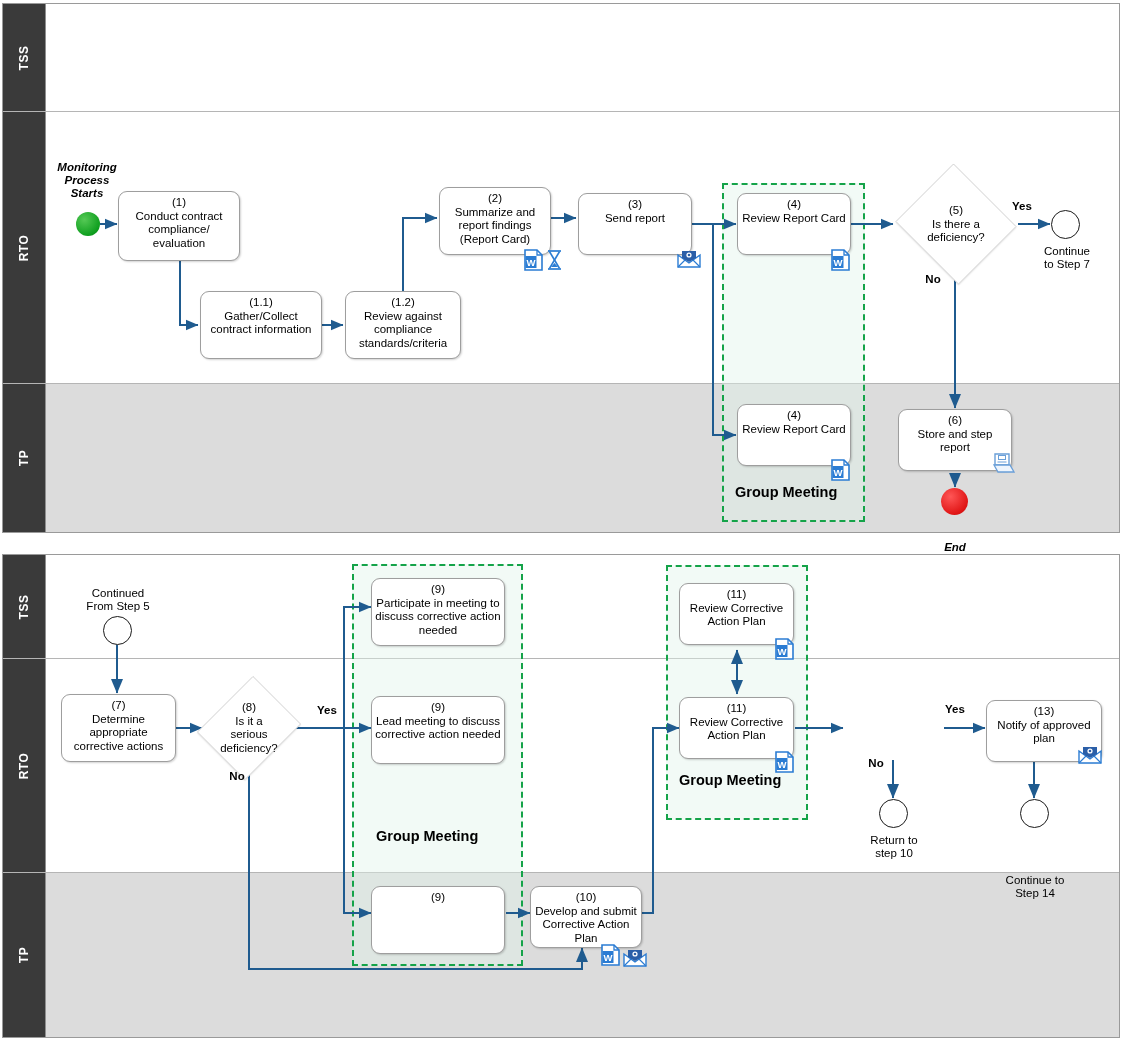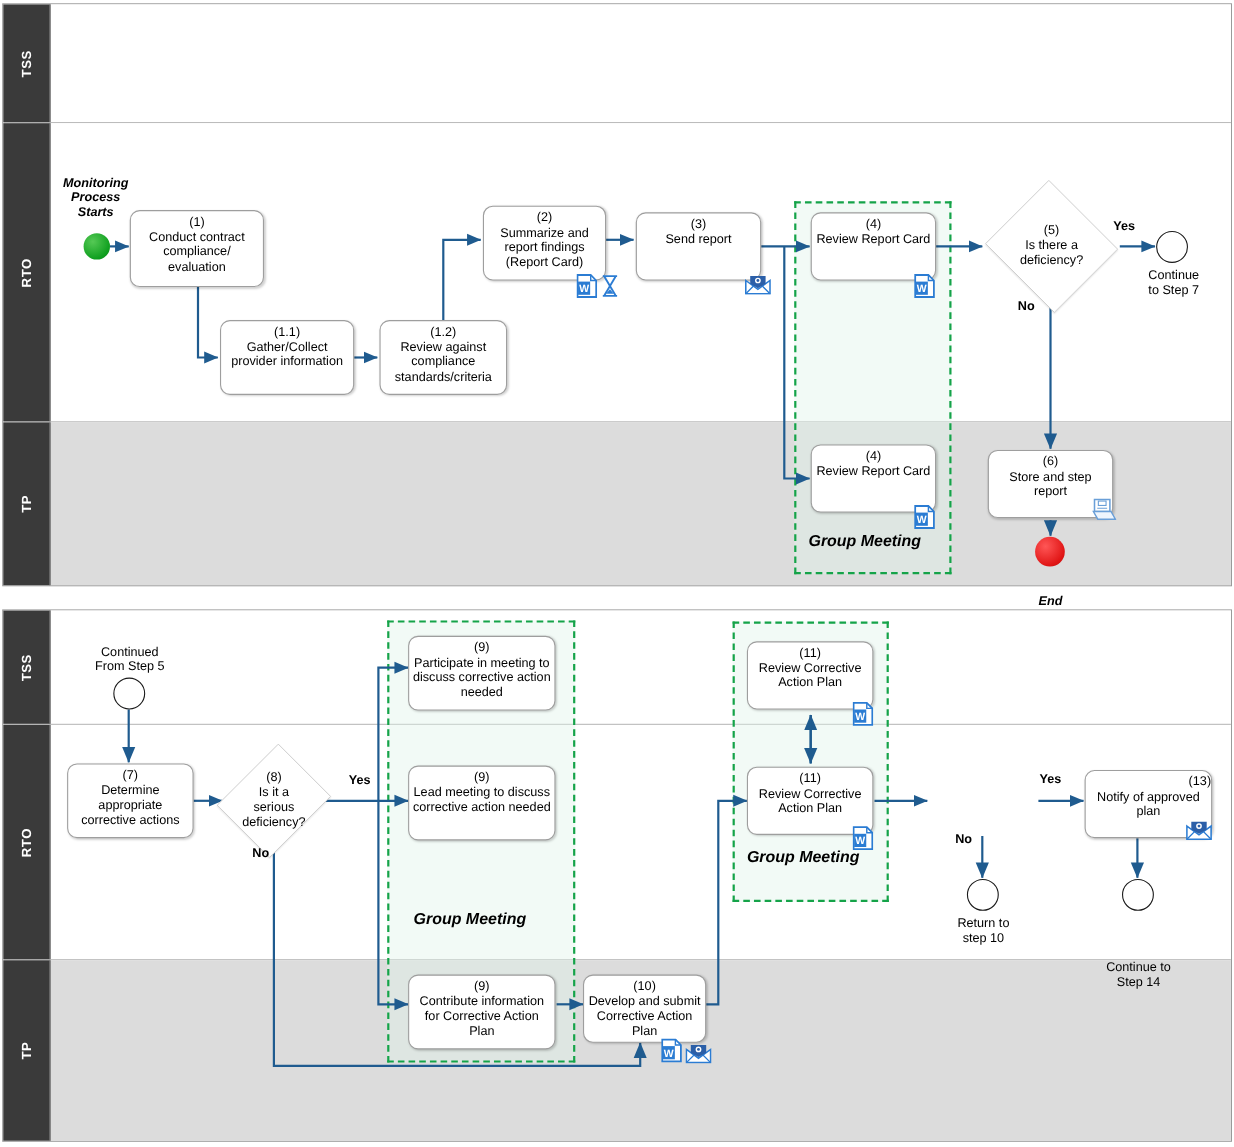--- a/index.html
+++ b/index.html
@@ -120,21 +120,20 @@
   
   .grp {
     position: absolute;
     border: 2px dashed #15a349;
     background: rgba(225,244,233,.42);
   }
   .grp-label {
     position: absolute;
     font-size: 14.5px;
     font-weight: bold;
-    font-style: italic;
     color: #000;
     white-space: nowrap;
   }
 
   
   svg.flow {
     position: absolute;
     left: 0; top: 0;
     width: 1122px; height: 1043px;
     pointer-events: none;
@@ -276,21 +275,21 @@
   <div class="task" style="left:118px; top:191px; width:122px; height:70px;">
     <span class="num">(1)</span>
     <span class="txt">Conduct contract
 compliance/
 evaluation</span>
   </div>
 
   <div class="task" style="left:200px; top:291px; width:122px; height:68px;">
     <span class="num">(1.1)</span>
     <span class="txt">Gather/Collect
-provider
+contract
 information</span>
   </div>
 
   <div class="task" style="left:345px; top:291px; width:116px; height:68px;">
     <span class="num">(1.2)</span>
     <span class="txt">Review against
 compliance
 standards/criteria</span>
   </div>
 
@@ -428,23 +427,20 @@
 
   <div class="task" style="left:371px; top:696px; width:134px; height:68px;">
     <span class="num">(9)</span>
     <span class="txt">Lead meeting to
 discuss corrective
 action needed</span>
   </div>
 
   <div class="task" style="left:371px; top:886px; width:134px; height:68px;">
     <span class="num">(9)</span>
-    <span class="txt">Contribute information
-for Corrective Action
-Plan</span>
   </div>
 
   <div class="task" style="left:530px; top:886px; width:112px; height:62px;">
     <span class="num">(10)</span>
     <span class="txt">Develop and
 submit Corrective
 Action Plan</span>
   </div>
   <div class="ico ico-word" style="left:601px; top:944px;">
     <svg viewBox="0 0 19 22" width="19" height="22">
@@ -488,21 +484,21 @@
       <path d="M1,1 h12 l5,5 v15 h-17 z" fill="#ffffff" stroke="#2b7cd3" stroke-width="1.6"></path>
       <path d="M13,1 v5 h5" fill="none" stroke="#2b7cd3" stroke-width="1.3"></path>
       <rect x="1.5" y="7" width="11" height="12" fill="#2b7cd3"></rect>
       <text x="7" y="16.6" font-size="9.5" font-weight="bold" fill="#ffffff" text-anchor="middle" font-family="Liberation Sans, sans-serif">W</text>
     </svg>
   </div>
 
   <div class="lbl bold" style="left:938px; top:703px; width:34px;">Yes</div>
   <div class="lbl bold" style="left:861px; top:757px; width:30px;">No</div>
 
-  <div class="task" style="left:986px; top:700px; width:116px; height:62px;align-items:flex-end;">
+  <div class="task" style="left:986px; top:700px; width:116px; height:62px;">
     <span class="num">(13)</span>
     <span class="txt">Notify of approved
 plan</span>
   </div>
   <div class="ico ico-mail" style="left:1078px; top:745px;">
     <svg viewBox="0 0 24 19" width="24" height="19">
       <path d="M1,6 L12,14 L23,6 L23,18 L1,18 z" fill="#ffffff" stroke="#2b7cd3" stroke-width="1.4"></path>
       <path d="M1,18 L10,9 M23,18 L14,9" stroke="#2b7cd3" stroke-width="1.2" fill="none"></path>
       <path d="M5,2 L19,2 L19,9 L12,13 L5,9 z" fill="#2b5fa8"></path>
       <circle cx="12" cy="6" r="2.6" fill="#ffffff"></circle>

